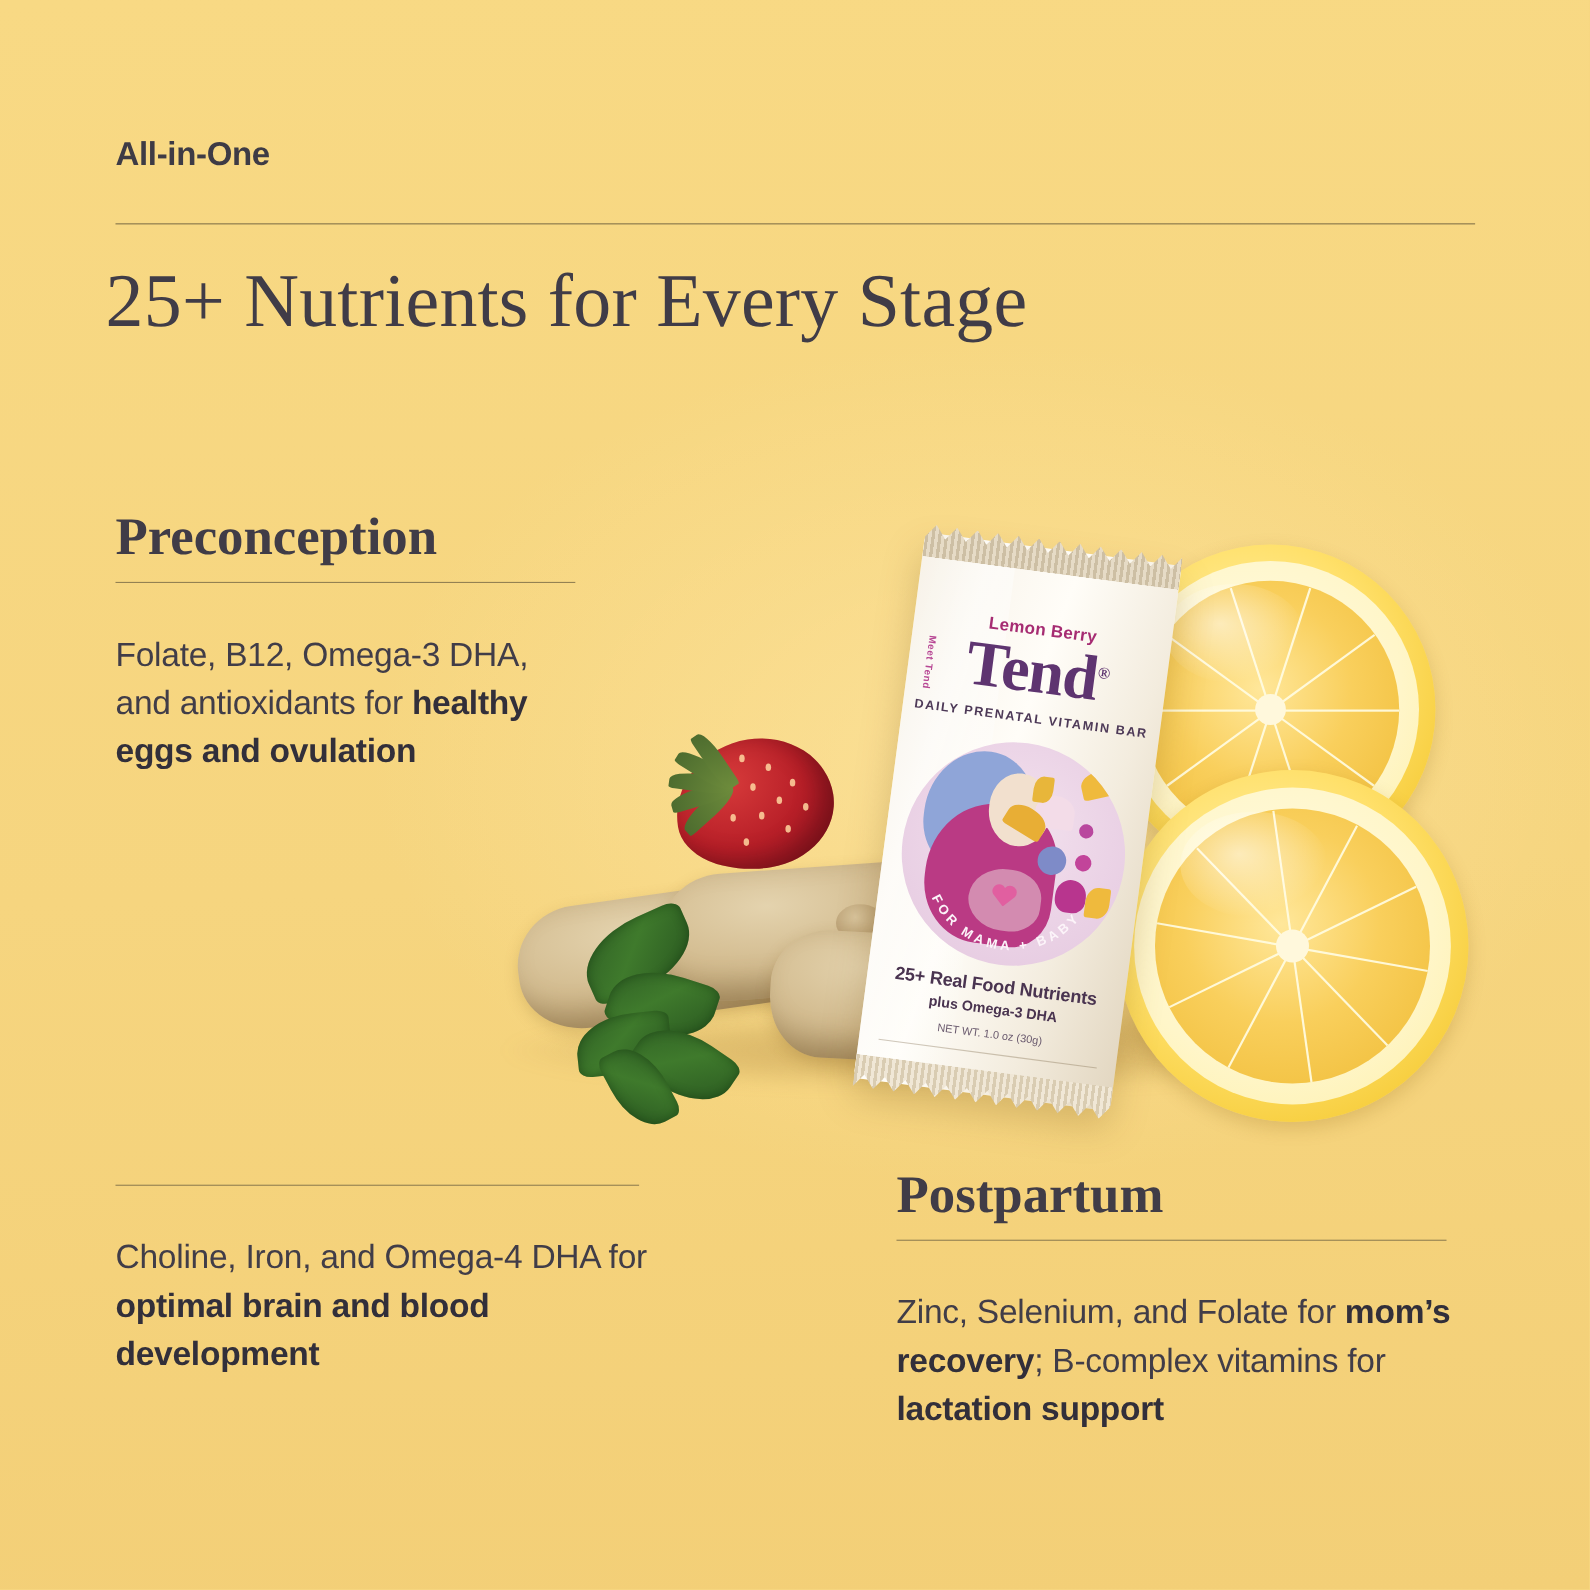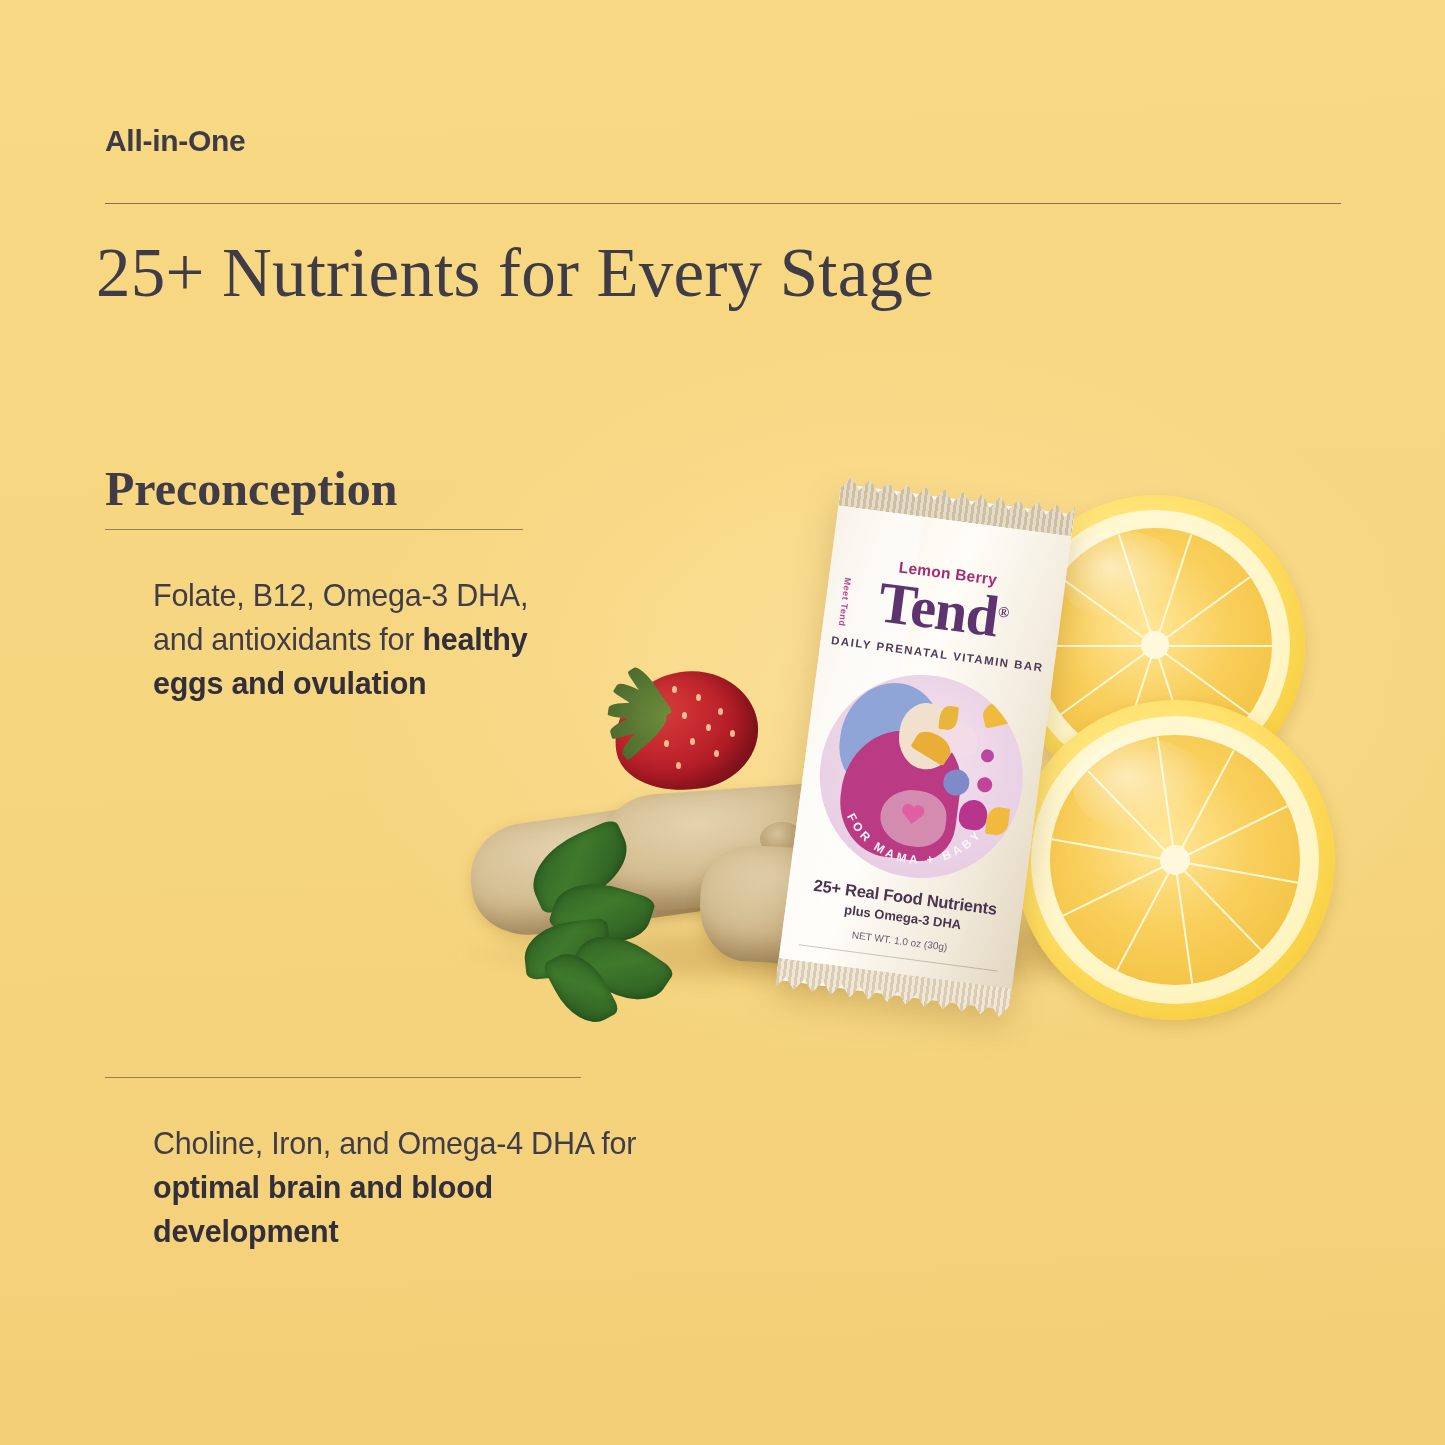--- a/index.html
+++ b/index.html
@@ -45,21 +45,20 @@
     line-height:1.05;
   }
   .block .t-rule {
     margin-top:15px; height:0;
     border-top:1.5px solid #7B6C46; opacity:0.8;
   }
   .block .body {
     margin-top:44px;
     font-size:30.5px; line-height:1.44; color:#413D48;
     letter-spacing:-0.25px;
-    margin-left:48px;
   }
   .block .body b { font-weight:bold; color:#322F3A; }
 
   #block-preconception { left:105px; top:464px; width:420px; }
   #block-preconception .t-rule { width:418px; }
   #block-preconception .body { width:405px; }
 
   #block-pregnancy { left:105px; top:1062px; width:500px; }
   #block-pregnancy .t-rule { width:476px; }
   #block-pregnancy .body { width:500px; }
@@ -477,14 +476,19 @@
     <div class="title">Preconception</div>
     <div class="t-rule"></div>
     <div class="body"><span>Folate, B12, Omega-3 DHA, and antioxidants for </span><b>healthy eggs and ovulation</b></div>
   </div>
 
   <div class="block" id="block-pregnancy">
     <div class="t-rule"></div>
     <div class="body"><span>Choline, Iron, and Omega-4 DHA for </span><b>optimal brain and blood development</b></div>
   </div>
 
+  <div class="block" id="block-postpartum">
+    <div class="title">Postpartum</div>
+    <div class="t-rule"></div>
+    <div class="body"><span>Zinc, Selenium, and Folate for </span><b>mom’s recovery</b><span>; B-complex vitamins for </span><b>lactation support</b></div>
+  </div>
 
 </div>
 
 </body></html>

